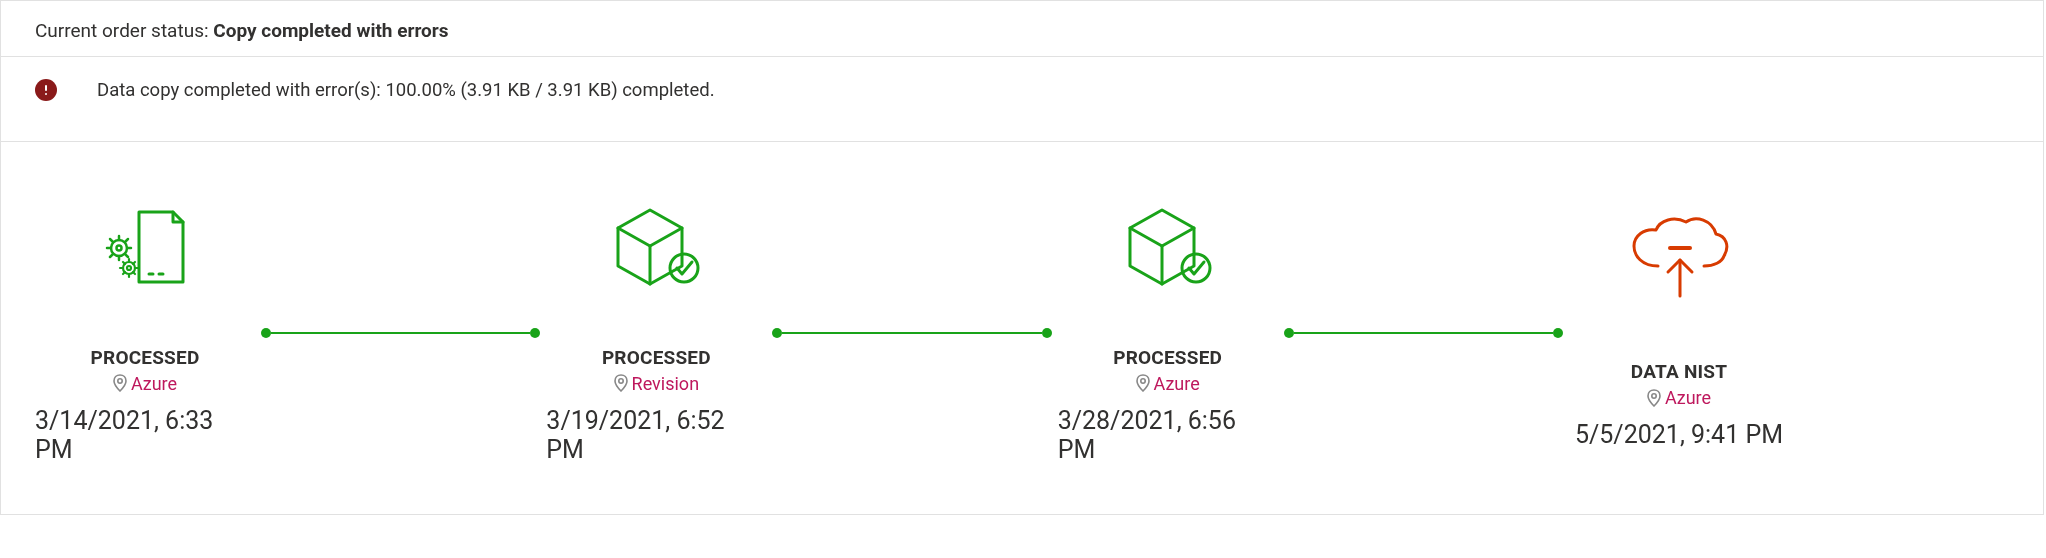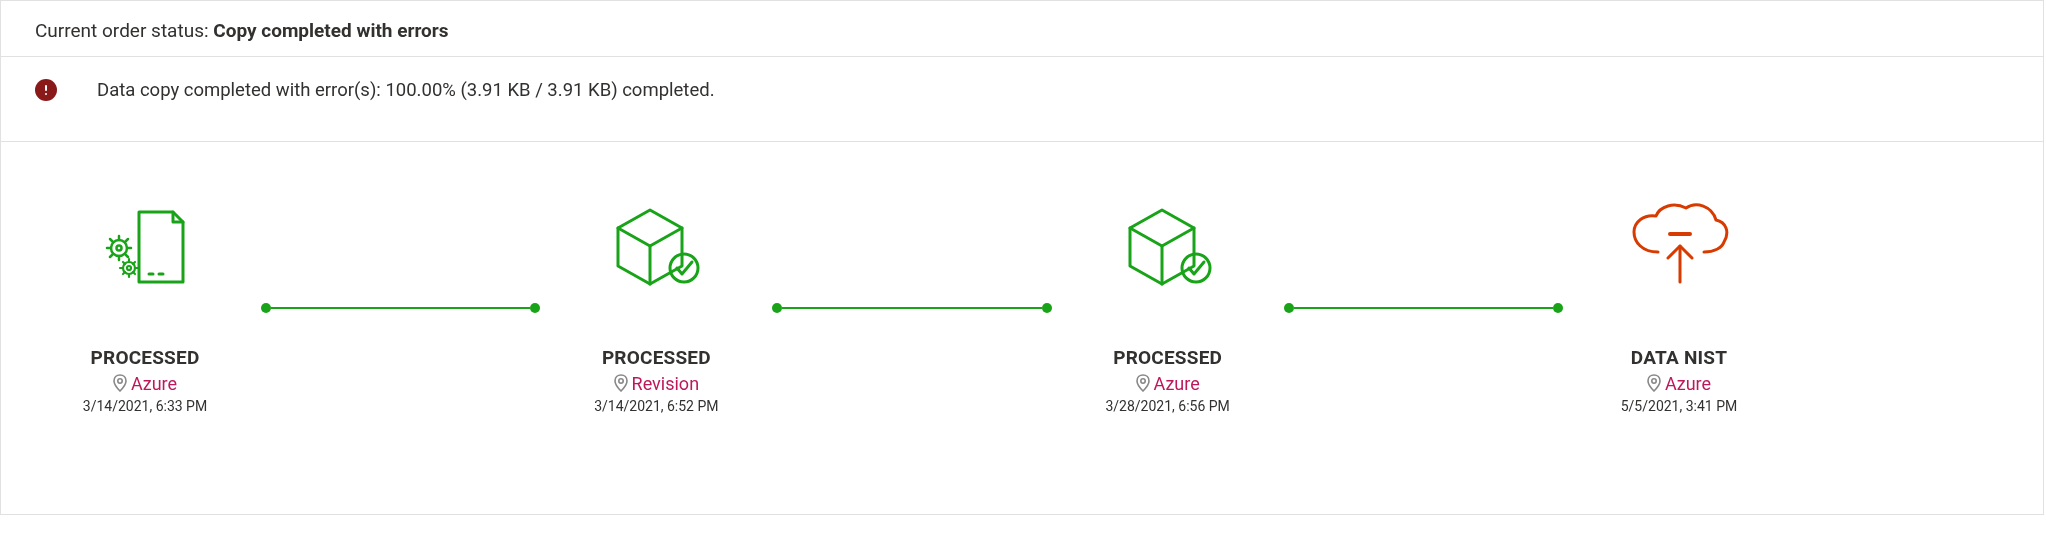--- a/index.html
+++ b/index.html
@@ -88,22 +88,22 @@
   .stage-loc {
     display: flex;
     align-items: center;
     gap: 4px;
     margin-top: 4px;
     font-size: 18px;
     color: #be185d;
     justify-content: space-between;
   }
   .stage-time {
-    margin-top: 4px;
-    font-size: 14px;
+    margin-top: 12px;
+    font-size: 25px;
     color: #323130;
   }
   .pin-icon svg { display:block; }
 
   .connector {
     flex: 1 1 auto;
     display: flex;
     align-items: center;
     height: 90px;
     position: relative;
@@ -222,21 +222,21 @@
       <div class="stage-title">PROCESSED</div>
       <div class="stage-loc">
         <span class="pin-icon">
           <svg width="14" height="18" viewBox="0 0 14 18" fill="none" stroke="#888" stroke-width="1.6">
               <path d="M7 1 C3.5 1 1 3.5 1 7 C1 11 7 17 7 17 C7 17 13 11 13 7 C13 3.5 10.5 1 7 1 Z"></path>
               <circle cx="7" cy="7" r="2.2"></circle>
             </svg>
         </span>
         <span>Revision</span>
       </div>
-      <div class="stage-time">3/14/2021, 6:52 PM</div>
+      <div class="stage-time">3/19/2021, 6:52 PM</div>
     </div>
 
     <div class="connector">
       <div class="dot"></div>
         <div class="line"></div>
         <div class="dot"></div>
     </div>
 
     <div class="stage">
       <div class="stage-icon">
@@ -285,20 +285,20 @@
       <div class="stage-title">DATA NIST</div>
       <div class="stage-loc">
         <span class="pin-icon">
           <svg width="14" height="18" viewBox="0 0 14 18" fill="none" stroke="#888" stroke-width="1.6">
               <path d="M7 1 C3.5 1 1 3.5 1 7 C1 11 7 17 7 17 C7 17 13 11 13 7 C13 3.5 10.5 1 7 1 Z"></path>
               <circle cx="7" cy="7" r="2.2"></circle>
             </svg>
         </span>
         <span>Azure</span>
       </div>
-      <div class="stage-time">5/5/2021, 3:41 PM</div>
+      <div class="stage-time">5/5/2021, 9:41 PM</div>
     </div>
 
     <div style="flex:0 0 220px"></div>
 
   </div>
 
 </div>
 
 </body></html>

